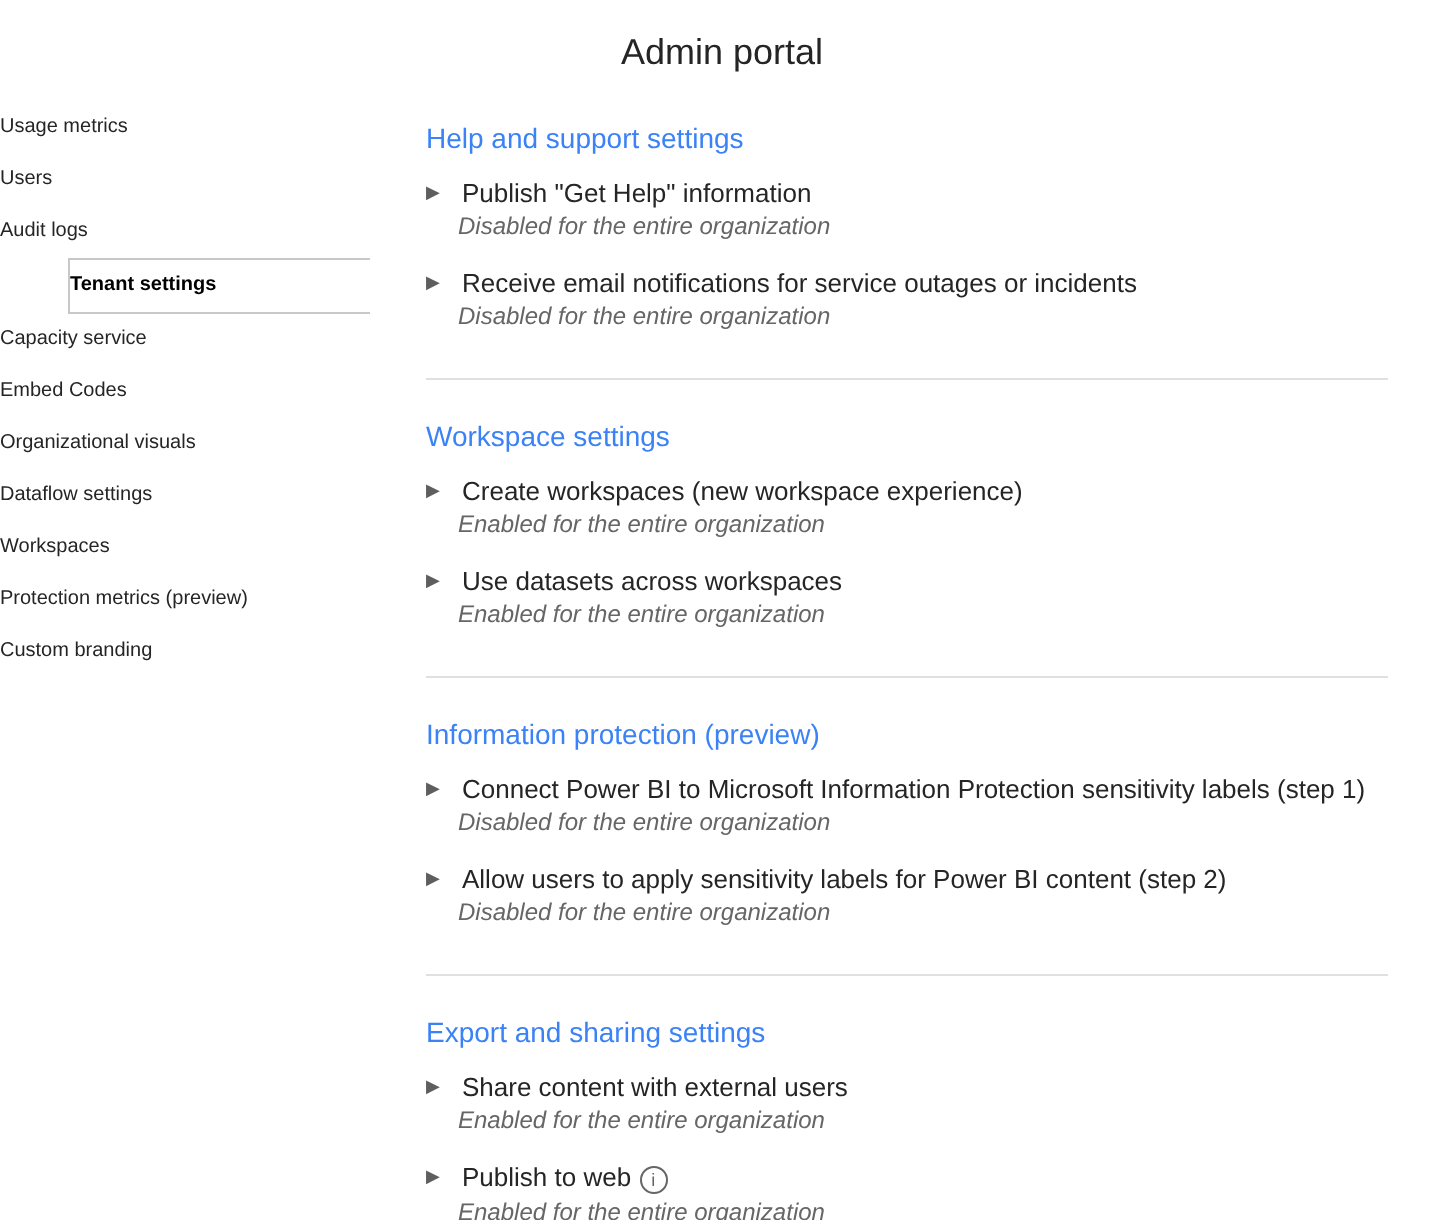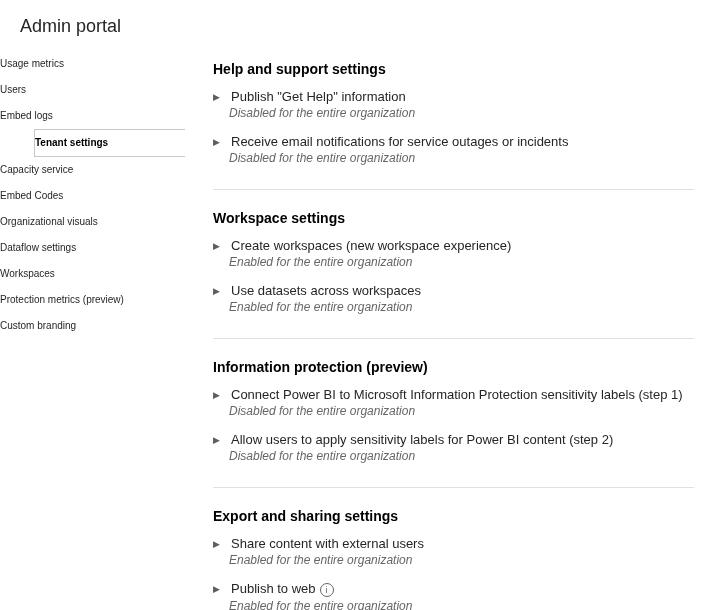--- a/index.html
+++ b/index.html
@@ -10,20 +10,21 @@
       background: #fff;
       display: flex;
       flex-direction: column;
       min-height: 610px;
     }
     .page-title {
       font-size: 18px;
       font-weight: 300;
       padding: 16px 20px 10px 20px;
       color: #252525;
+      text-align: center;
     }
     .layout {
       display: flex;
       flex: 1;
     }
     
     .sidebar {
       width: 185px;
       min-width: 185px;
       padding: 4px 0;
@@ -50,22 +51,22 @@
     .main-content {
       flex: 1;
       padding: 14px 28px 20px 28px;
       overflow-y: auto;
     }
     .section {
       margin-bottom: 24px;
     }
     .section-title {
       font-size: 14px;
-      font-weight: 700;
-      color: #000000;
+      font-weight: 400;
+      color: #3b82f6;
       margin-bottom: 12px;
     }
     .section-divider {
       border: none;
       border-top: 1px solid #e0e0e0;
       margin: 20px 0;
     }
     .setting-item {
       margin-bottom: 14px;
     }
@@ -116,21 +117,21 @@
 <body>
 
 <div class="page-title">Admin portal</div>
 
 <div class="layout">
 
   <nav class="sidebar">
 
   <div class="sidebar-item">Usage metrics</div>
       <div class="sidebar-item">Users</div>
-      <div class="sidebar-item">Embed logs</div>
+      <div class="sidebar-item">Audit logs</div>
       <div class="sidebar-item active">Tenant settings</div>
       <div class="sidebar-item">Capacity service</div>
       <div class="sidebar-item">Embed Codes</div>
       <div class="sidebar-item">Organizational visuals</div>
       <div class="sidebar-item">Dataflow settings</div>
       <div class="sidebar-item">Workspaces</div>
       <div class="sidebar-item">Protection metrics (preview)</div>
       <div class="sidebar-item">Custom branding</div>
     </nav>
 

